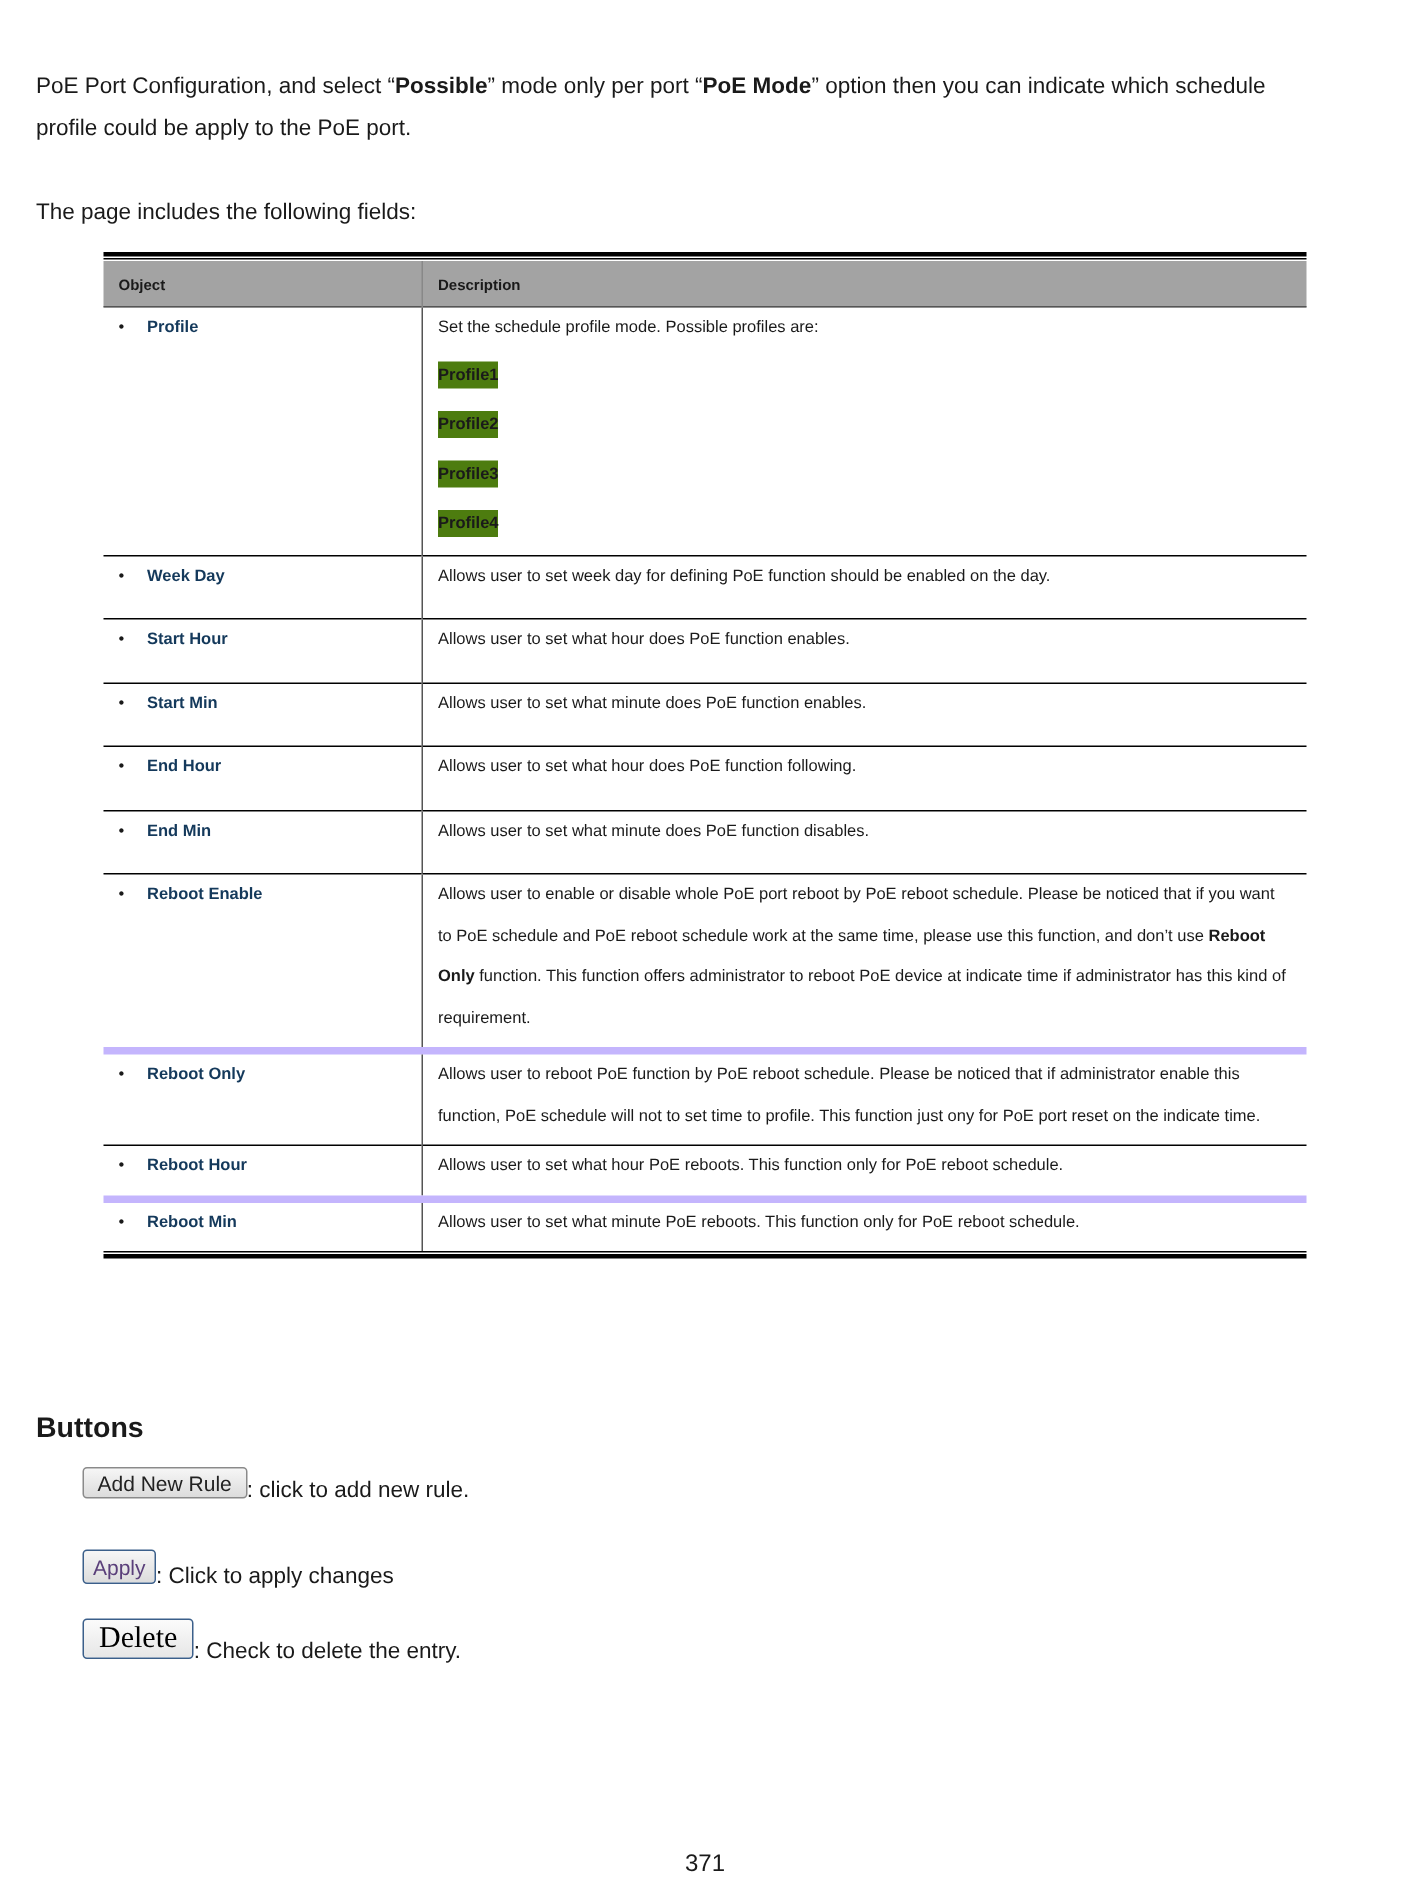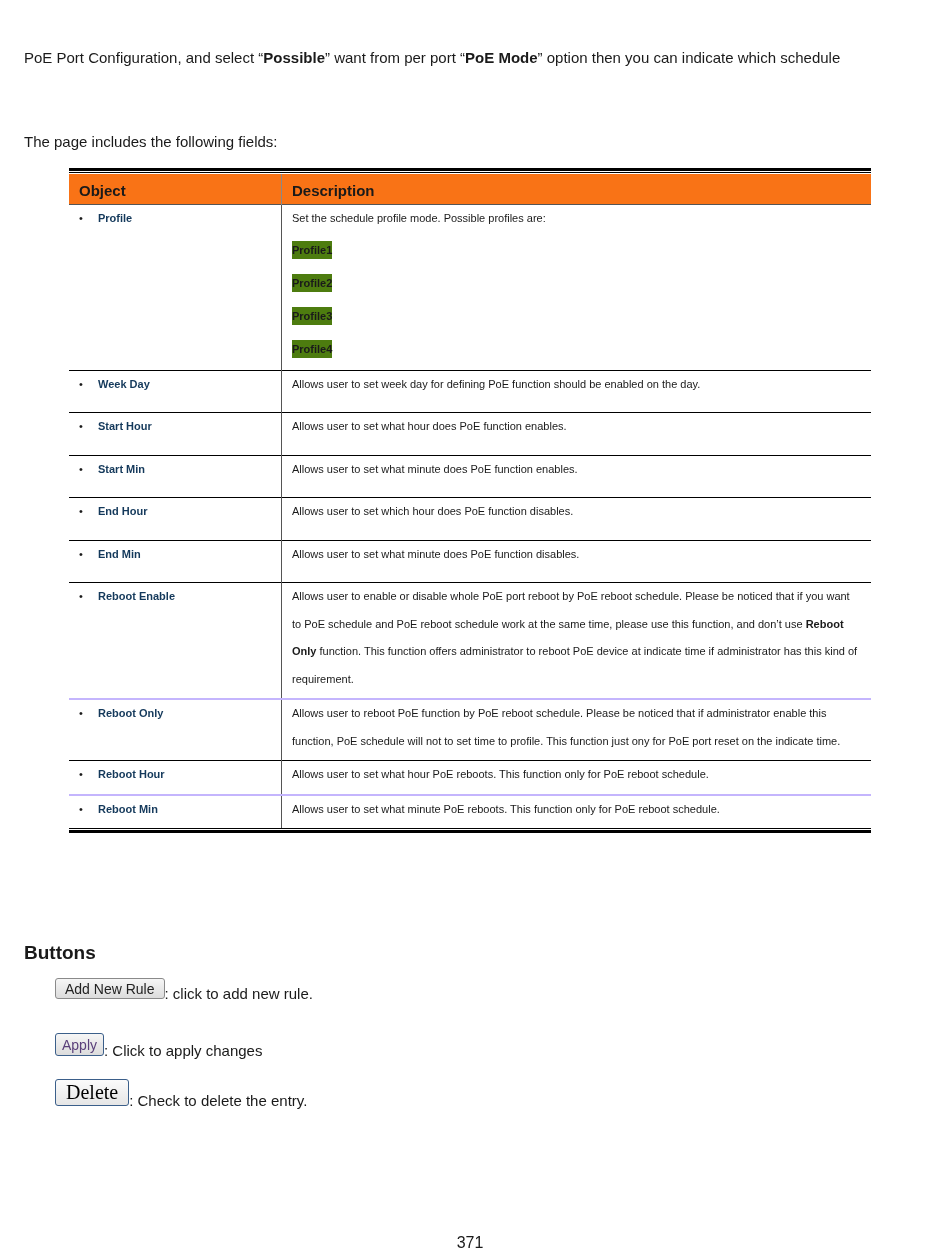--- a/index.html
+++ b/index.html
@@ -7,49 +7,50 @@
     width: 950px; height: 1260px; position: relative; overflow: hidden;
     font-family: "Liberation Sans", sans-serif; color: #1a1a1a; font-size: 15px;
   }
   .intro { position: absolute; left: 24px; top: 44px; width: 880px; line-height: 28px; }
   .intro p { margin: 0; }
   .fields-intro { position: absolute; left: 24px; top: 128px; line-height: 28px; }
   .tbl-wrap { position: absolute; left: 69px; top: 168px; width: 802px; }
   .dbl { height: 5px; border-top: 3px solid #000; border-bottom: 1px solid #000; height: 1px; margin-bottom: 1px; }
   table { width: 100%; border-collapse: collapse; }
   th {
-    background: #f97316; text-align: left; font-weight: bold; font-size: 15px;
+    background: #a3a3a3; text-align: left; font-weight: bold; font-size: 10px;
     padding: 7px 10px 5px 10px; height: 18px;
   }
   th.obj { width: 192px; border-right: 1px solid #888; }
   td { vertical-align: top; padding: 0 10px; line-height: 27.5px; font-size: 11px; }
   td.obj { border-right: 1px solid #555; color: #14395b; font-weight: bold; padding-left: 10px; }
   td.obj .bullet { color: #1a1a1a; font-weight: normal; display: inline-block; width: 19px; }
   tr.row td { border-top: 1px solid #000; padding-top: 0px; padding-bottom: 5px; }
   tr.row.first td { border-top: 1px solid #555; }
-  tr.row.thin td { border-top: 2px solid #c4b5fd; }
+  tr.row.thin td { border-top: 5px solid #c4b5fd; }
   .profile-opt { display: inline-block; background: #4d7c0f; font-weight: bold; line-height: 18px; margin: 8px 0 7px 0; }
   .profile-line { display: block; }
   .endrule { border-top: 1px solid #000; border-bottom: 3px solid #000; height: 1px; margin-top: 0; }
   .buttons-title { position: absolute; left: 24px; top: 942px; font-weight: bold; font-size: 19px; }
   .btn-row { position: absolute; left: 55px; display: flex; align-items: flex-end; font-size: 15px; }
   .btn {
     font-family: "Liberation Sans", sans-serif; font-size: 14px; color: #222;
     background: linear-gradient(#f6f6f6, #dcdcdc); border: 1px solid #8a8a8a; border-radius: 3px;
     padding: 1px 9px; height: 21px; cursor: pointer;
   }
   .btn.apply { border-color: #3b5f8a; color: #5a3f7a; padding: 1px 6px; height: 23px; }
   .btn.delete { font-family: "Liberation Serif", serif; font-size: 20px; color: #000; border-color: #3b5f8a; background: linear-gradient(#fbfbfb, #e6e6e6); padding: 0 10px; height: 27px; }
   .page-num { position: absolute; left: 0; width: 940px; text-align: center; top: 1234px; font-size: 16px; }
 </style>
 </head>
 <body>
 
 <div class="intro">
-  <p><span>PoE Port Configuration, and select “</span><b>Possible</b><span>” want from per port “</span><b>PoE Mode</b><span>” option then you can indicate which schedule</span></p>
+  <p><span>PoE Port Configuration, and select “</span><b>Possible</b><span>” mode only per port “</span><b>PoE Mode</b><span>” option then you can indicate which schedule</span></p>
+  <p>profile could be apply to the PoE port.</p>
 </div>
 
 <div class="fields-intro">The page includes the following fields:</div>
 
 <div class="tbl-wrap">
   <div class="dbl"></div>
   <table>
     <thead>
       <tr>
         <th class="obj">Object</th>
@@ -74,21 +75,21 @@
       <tr class="row">
         <td class="obj"><span class="bullet">•</span><span>Start Hour</span></td>
         <td style="padding-bottom:14px;">Allows user to set what hour does PoE function enables.</td>
       </tr>
       <tr class="row">
         <td class="obj"><span class="bullet">•</span><span>Start Min</span></td>
         <td style="padding-bottom:14px;">Allows user to set what minute does PoE function enables.</td>
       </tr>
       <tr class="row">
         <td class="obj"><span class="bullet">•</span><span>End Hour</span></td>
-        <td style="padding-bottom:14px;">Allows user to set which hour does PoE function disables.</td>
+        <td style="padding-bottom:14px;">Allows user to set what hour does PoE function following.</td>
       </tr>
       <tr class="row">
         <td class="obj"><span class="bullet">•</span><span>End Min</span></td>
         <td style="padding-bottom:14px;">Allows user to set what minute does PoE function disables.</td>
       </tr>
       <tr class="row">
         <td class="obj"><span class="bullet">•</span><span>Reboot Enable</span></td>
         <td><span>Allows user to enable or disable whole PoE port reboot by PoE reboot schedule. Please be noticed that if you want to PoE schedule and PoE reboot schedule work at the same time, please use this function, and don’t use </span><b>Reboot Only</b><span> function. This function offers administrator to reboot PoE device at indicate time if administrator has this kind of requirement.</span></td>
       </tr>
       <tr class="row thin">

